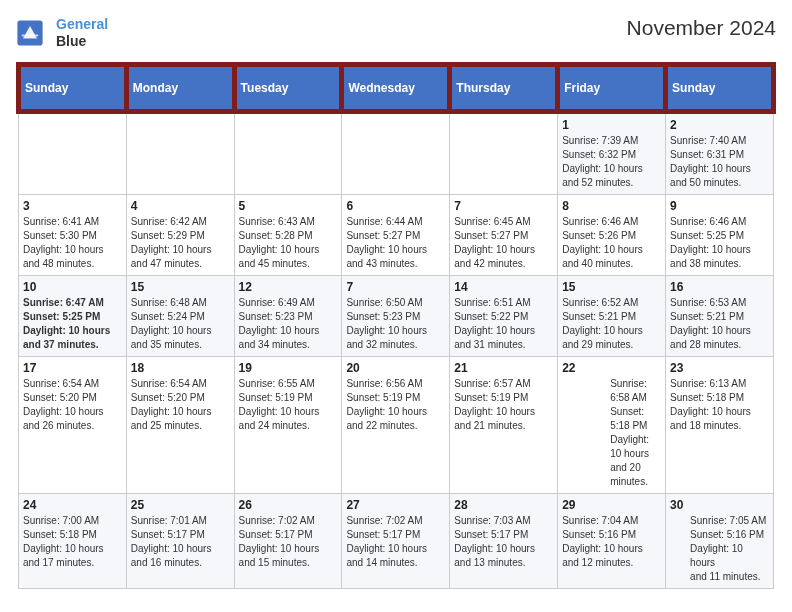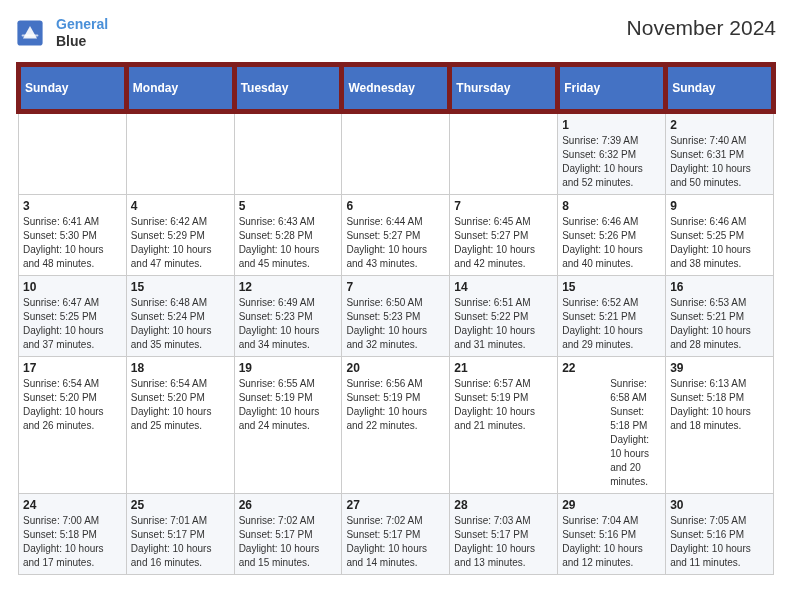--- a/index.html
+++ b/index.html
@@ -191,21 +191,21 @@
           <span class="day-num">9</span>
           <div class="day-info" style="white-space: pre-wrap;">Sunrise: 6:46 AM
 Sunset: 5:25 PM
 Daylight: 10 hours
 and 38 minutes.</div>
         </td>
       </tr>
       <tr>
         <td>
           <span class="day-num">10</span>
-          <div class="day-info" style="white-space: pre-wrap;">Sunrise: 6:47 AM
+          <div class="day-info" style="white-space: pre-wrap; font-weight: bold;">Sunrise: 6:47 AM
 Sunset: 5:25 PM
 Daylight: 10 hours
 and 37 minutes.</div>
         </td>
         <td>
           <span class="day-num">15</span>
           <div class="day-info" style="white-space: pre-wrap;">Sunrise: 6:48 AM
 Sunset: 5:24 PM
 Daylight: 10 hours
 and 35 minutes.</div>
@@ -283,21 +283,21 @@
 and 21 minutes.</div>
         </td>
         <td>
           <span class="day-num">22</span>
           <div class="day-info" style="white-space: pre-wrap; margin-left: 48px;">Sunrise: 6:58 AM
 Sunset: 5:18 PM
 Daylight: 10 hours
 and 20 minutes.</div>
         </td>
         <td>
-          <span class="day-num">39</span>
+          <span class="day-num">23</span>
           <div class="day-info" style="white-space: pre-wrap;">Sunrise: 6:13 AM
 Sunset: 5:18 PM
 Daylight: 10 hours
 and 18 minutes.</div>
         </td>
       </tr>
       <tr>
         <td>
           <span class="day-num">24</span>
           <div class="day-info" style="white-space: pre-wrap;">Sunrise: 7:00 AM
@@ -335,20 +335,20 @@
         </td>
         <td>
           <span class="day-num">29</span>
           <div class="day-info" style="white-space: pre-wrap;">Sunrise: 7:04 AM
 Sunset: 5:16 PM
 Daylight: 10 hours
 and 12 minutes.</div>
         </td>
         <td>
           <span class="day-num">30</span>
-          <div class="day-info" style="white-space: pre-wrap;">Sunrise: 7:05 AM
+          <div class="day-info" style="white-space: pre-wrap; margin-left: 20px;">Sunrise: 7:05 AM
 Sunset: 5:16 PM
 Daylight: 10 hours
 and 11 minutes.</div>
         </td>
       </tr>
     </tbody>
 </table>
 
 </body></html>

